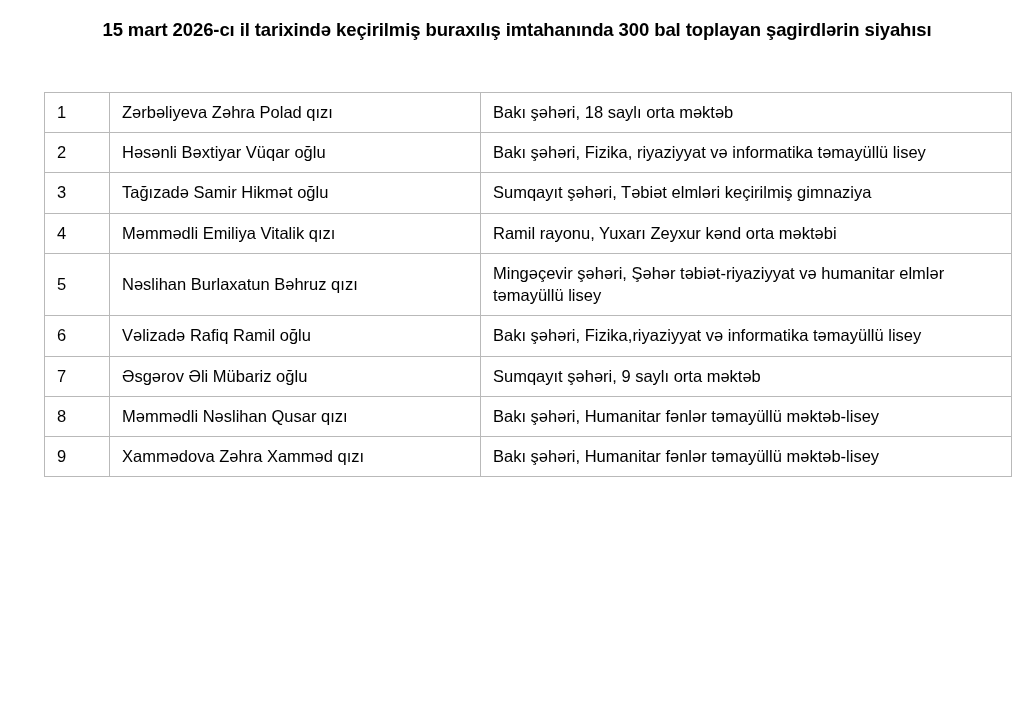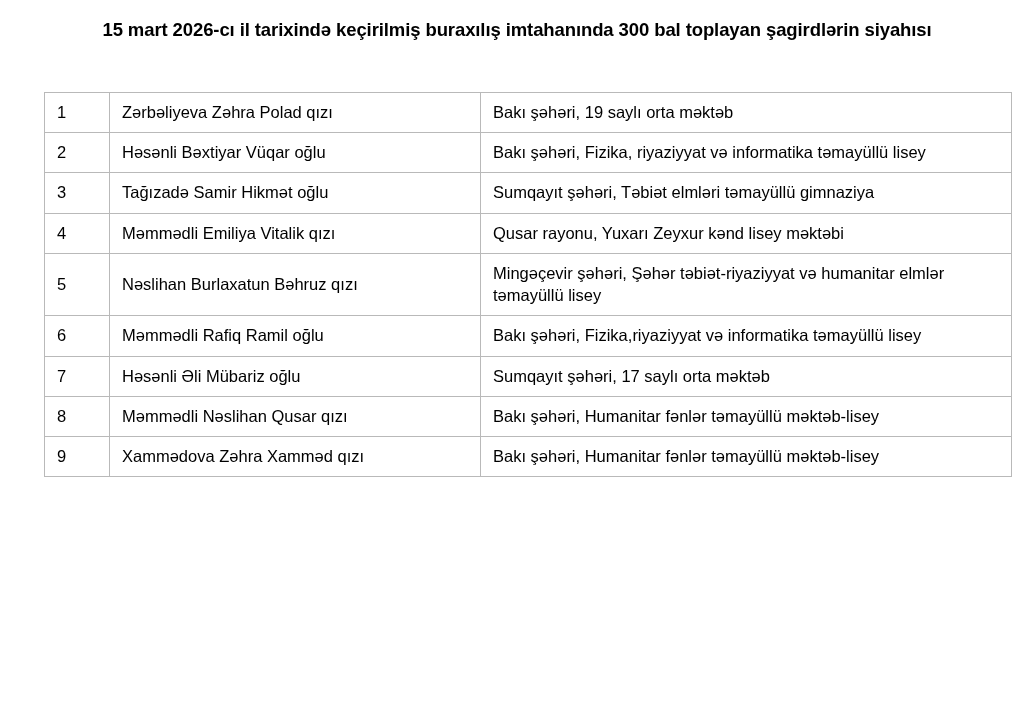--- a/index.html
+++ b/index.html
@@ -65,57 +65,57 @@
 
   <h1 class="doc-title">15 mart 2026-cı il tarixində keçirilmiş buraxılış imtahanında 300 bal toplayan şagirdlərin siyahısı</h1>
 
   <div class="table-wrap">
     <table class="list">
       <tbody>
 
         <tr>
           <td class="num">1</td>
           <td class="name">Zərbəliyeva Zəhra Polad qızı</td>
-          <td class="school">Bakı şəhəri, 19 saylı orta məktəb</td>
+          <td class="school">Bakı şəhəri, 18 saylı orta məktəb</td>
         </tr>
 
         <tr>
           <td class="num">2</td>
           <td class="name">Həsənli Bəxtiyar Vüqar oğlu</td>
           <td class="school">Bakı şəhəri, Fizika, riyaziyyat və informatika təmayüllü lisey</td>
         </tr>
 
         <tr>
           <td class="num">3</td>
           <td class="name">Tağızadə Samir Hikmət oğlu</td>
-          <td class="school">Sumqayıt şəhəri, Təbiət elmləri təmayüllü gimnaziya</td>
+          <td class="school">Sumqayıt şəhəri, Təbiət elmləri keçirilmiş gimnaziya</td>
         </tr>
 
         <tr>
           <td class="num">4</td>
           <td class="name">Məmmədli Emiliya Vitalik qızı</td>
-          <td class="school">Qusar rayonu, Yuxarı Zeyxur kənd lisey məktəbi</td>
+          <td class="school">Ramil rayonu, Yuxarı Zeyxur kənd orta məktəbi</td>
         </tr>
 
         <tr>
           <td class="num">5</td>
           <td class="name">Nəslihan Burlaxatun Bəhruz qızı</td>
           <td class="school">Mingəçevir şəhəri, Şəhər təbiət-riyaziyyat və humanitar elmlər təmayüllü lisey</td>
         </tr>
 
         <tr>
           <td class="num">6</td>
-          <td class="name">Məmmədli Rafiq Ramil oğlu</td>
+          <td class="name">Vəlizadə Rafiq Ramil oğlu</td>
           <td class="school">Bakı şəhəri, Fizika,riyaziyyat və informatika təmayüllü lisey</td>
         </tr>
 
         <tr>
           <td class="num">7</td>
-          <td class="name">Həsənli Əli Mübariz oğlu</td>
-          <td class="school">Sumqayıt şəhəri, 17 saylı orta məktəb</td>
+          <td class="name">Əsgərov Əli Mübariz oğlu</td>
+          <td class="school">Sumqayıt şəhəri, 9 saylı orta məktəb</td>
         </tr>
 
         <tr>
           <td class="num">8</td>
           <td class="name">Məmmədli Nəslihan Qusar qızı</td>
           <td class="school">Bakı şəhəri, Humanitar fənlər təmayüllü məktəb-lisey</td>
         </tr>
 
         <tr>
           <td class="num">9</td>

